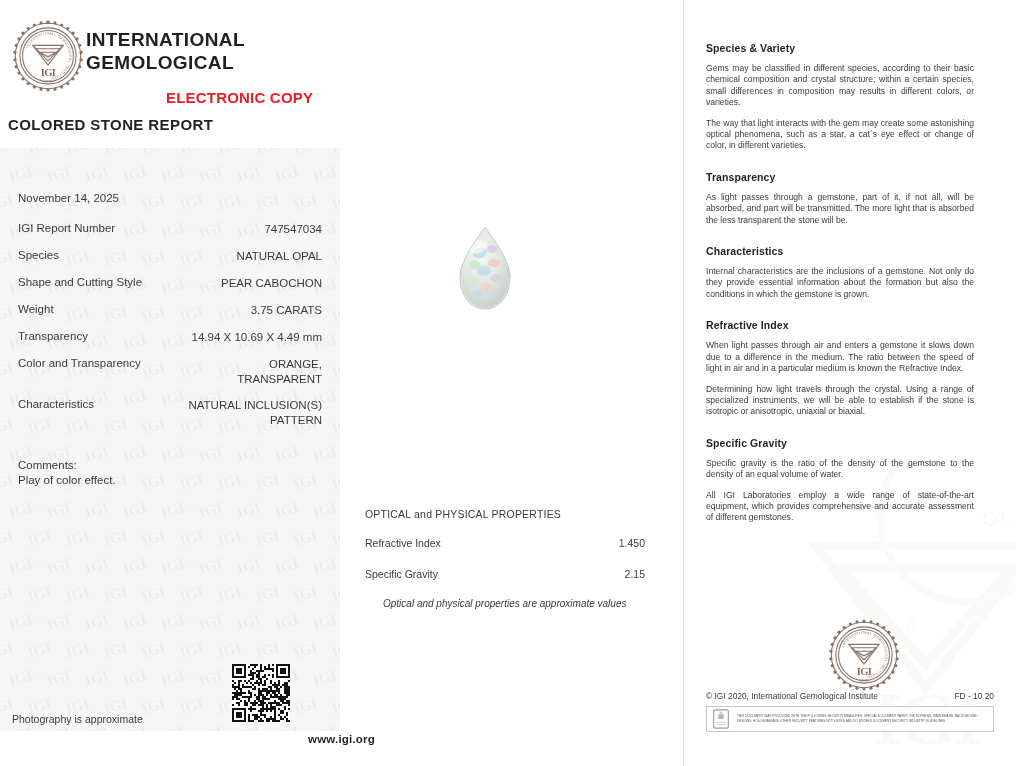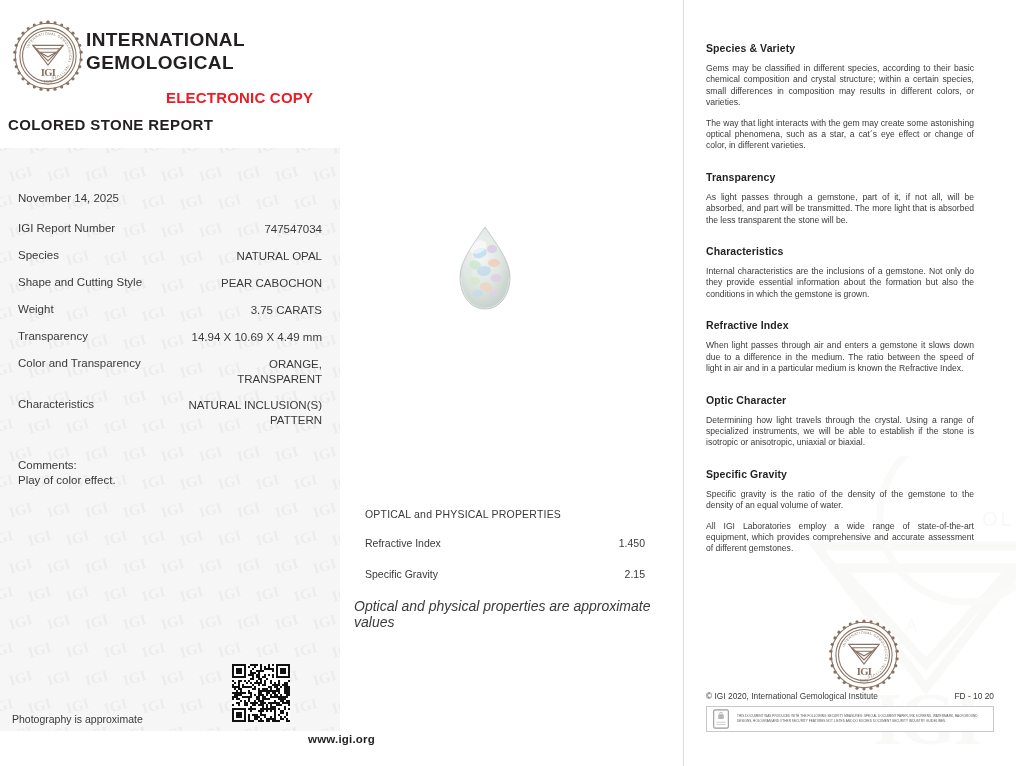--- a/index.html
+++ b/index.html
@@ -69,22 +69,22 @@
   .center-panel { position:absolute; left:340px; top:148px; width:343px; height:583px; }
   .stone-wrap {
     position:absolute; left:110px; top:75px; width:70px; height:90px;
   }
   .opt-block { position:absolute; left:25px; top:360px; width:290px; }
   .opt-title { font-size:10.5px; color:#3a3a3a; letter-spacing:.2px; }
   .orow { position:relative; margin-top:17px; height:14px; font-size:10.5px; color:#3a3a3a; }
   .orow .ol { position:absolute; left:0; top:0; }
   .orow .ov { position:absolute; right:10px; top:0; }
   .opt-note {
-    position:absolute; left:14px; top:450px;
-    font-size:14px; font-style:italic; color:#3a3a3a;
+    position:absolute; left:43px; top:450px;
+    font-size:10px; font-style:italic; color:#3a3a3a;
   }
   .website {
     position:absolute; left:0; top:733px; width:683px; text-align:center;
     font-size:11.5px; font-weight:bold; color:#231f20; letter-spacing:.2px;
   }
 
   
   .divider-v { position:absolute; left:683px; top:0; width:1px; height:766px; background:#dcdcdc; }
   .right-col {
     position:absolute; left:684px; top:0; width:332px; height:766px;
@@ -544,21 +544,20 @@
     <div class="edu" id="edu-sections">
         <h3>Species &amp; Variety</h3>
         <p>Gems may be classified in different species, according to their basic chemical composition and crystal structure; within a certain species, small differences in composition may results in different colors, or varieties.</p>
         <p>The way that light interacts with the gem may create some astonishing optical phenomena, such as a star, a cat´s eye effect or change of color, in different varieties.</p>
         <h3 class="spaced">Transparency</h3>
         <p>As light passes through a gemstone, part of it, if not all, will be absorbed, and part will be transmitted. The more light that is absorbed the less transparent the stone will be.</p>
         <h3 class="spaced">Characteristics</h3>
         <p>Internal characteristics are the inclusions of a gemstone. Not only do they provide essential information  about the formation but also the conditions in which the gemstone is grown.</p>
         <h3 class="spaced">Refractive Index</h3>
         <p>When light passes through air and enters a gemstone it slows down due to a difference in the medium. The ratio between the speed of light in air and in a particular medium is known the Refractive Index.</p>
-        <h3 class="spaced">Optic Character</h3>
         <p>Determining how light travels through the crystal. Using a range of specialized instruments, we will be able to establish if the stone is isotropic or anisotropic, uniaxial or biaxial.</p>
         <h3 class="spaced">Specific Gravity</h3>
         <p>Specific gravity is the ratio of the density of the gemstone to the density of an equal volume of water.</p>
         <p>All IGI Laboratories employ a wide range of state-of-the-art equipment, which provides comprehensive and accurate assessment of different gemstones.</p>
       </div>
 
     <svg class="seal-wm" viewBox="0 0 100 100">
       <g fill="none" stroke="#8a7263" stroke-width="1.4">
         <circle cx="50" cy="50" r="43"></circle>
         <circle cx="50" cy="50" r="37"></circle>

